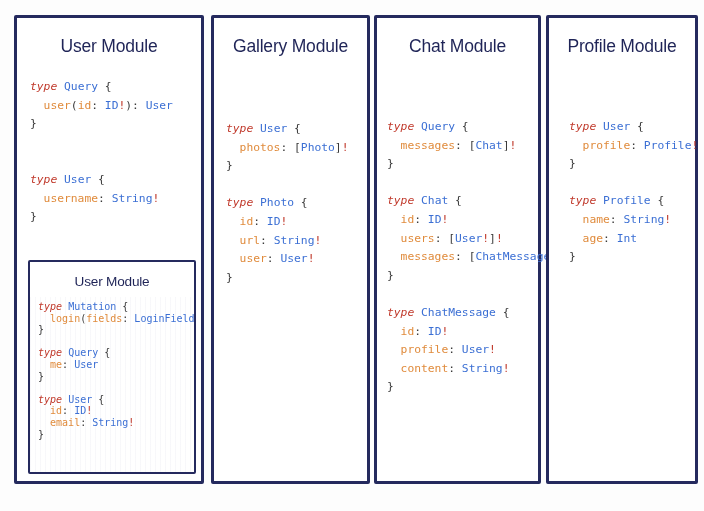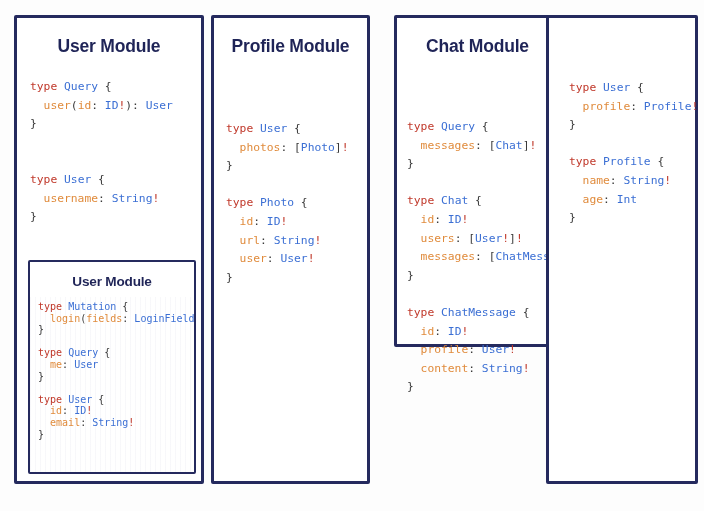--- a/index.html
+++ b/index.html
@@ -26,26 +26,26 @@
     position: absolute;
     box-sizing: border-box;
     background: #ffffff;
     border: 3px solid #252a5e;
     border-radius: 2px;
   }
 
   
   #card-user    { left: 14px;  top: 15px;  width: 190px; height: 469px; }
   #card-gallery { left: 211px; top: 15px;  width: 159px; height: 469px; }
-  #card-chat    { left: 394px; top: 15px;  width: 167px; height: 332px; }
+  #card-chat    { left: 374px; top: 15px;  width: 167px; height: 469px; }
   #card-profile { left: 546px; top: 15px;  width: 152px; height: 469px; }
 
   .card-title {
     text-align: center;
-    font-weight: bold;
+    font-weight: normal;
     color: #1f2457;
     font-size: 17.5px;
     letter-spacing: -0.2px;
     margin: 0;
     padding: 0;
     font-family: "Liberation Sans", sans-serif;
     white-space: nowrap;
   }
 
   #card-user    .card-title { margin-top: 18px; }
@@ -98,21 +98,21 @@
     height: 176px;
   }
   #code-auth {
     font-size: 10px;
     line-height: 11.6px;
     margin: 0 0 0 8px;
     padding-top: 4px;
   }
 
   
-  .k  { color: #c0392b; }            
+  .k  { color: #c0392b; font-style: italic; }            
   .tn { color: #3b6fd4; }            
   .fn { color: #e08b3c; }            
   .ty { color: #3b6fd4; }            
   .bg { color: #3a3a3a; }            
   .bang { color: #c0392b; }          
   .br { color: #3a3a3a; }            
   .p  { color: #3a3a3a; }            
 </style>
 </head>
 <body>
@@ -143,21 +143,21 @@
 
 <span class="k">type</span> <span class="tn">User</span> <span class="bg">{</span>
   <span class="fn">id</span><span class="p">: </span><span class="ty">ID</span><span class="bang">!</span>
   <span class="fn">email</span><span class="p">: </span><span class="ty">String</span><span class="bang">!</span>
 <span class="bg">}</span></pre>
       </div>
     </section>
   </section>
 
   <section class="card" id="card-gallery">
-    <h2 class="card-title">Profile Module</h2>
+    <h2 class="card-title">Gallery Module</h2>
     <pre class="code" id="code-gallery"><span class="k">type</span> <span class="tn">User</span> <span class="bg">{</span>
   <span class="fn">photos</span><span class="p">: </span><span class="br">[</span><span class="ty">Photo</span><span class="br">]</span><span class="bang">!</span>
 <span class="bg">}</span>
 
 <span class="k">type</span> <span class="tn">Photo</span> <span class="bg">{</span>
   <span class="fn">id</span><span class="p">: </span><span class="ty">ID</span><span class="bang">!</span>
   <span class="fn">url</span><span class="p">: </span><span class="ty">String</span><span class="bang">!</span>
   <span class="fn">user</span><span class="p">: </span><span class="ty">User</span><span class="bang">!</span>
 <span class="bg">}</span></pre>
   </section>
@@ -175,20 +175,21 @@
 <span class="bg">}</span>
 
 <span class="k">type</span> <span class="tn">ChatMessage</span> <span class="bg">{</span>
   <span class="fn">id</span><span class="p">: </span><span class="ty">ID</span><span class="bang">!</span>
   <span class="fn">profile</span><span class="p">: </span><span class="ty">User</span><span class="bang">!</span>
   <span class="fn">content</span><span class="p">: </span><span class="ty">String</span><span class="bang">!</span>
 <span class="bg">}</span></pre>
   </section>
 
   <section class="card" id="card-profile">
+    <h2 class="card-title">Profile Module</h2>
     <pre class="code" id="code-profile"><span class="k">type</span> <span class="tn">User</span> <span class="bg">{</span>
   <span class="fn">profile</span><span class="p">: </span><span class="ty">Profile</span><span class="bang">!</span>
 <span class="bg">}</span>
 
 <span class="k">type</span> <span class="tn">Profile</span> <span class="bg">{</span>
   <span class="fn">name</span><span class="p">: </span><span class="ty">String</span><span class="bang">!</span>
   <span class="fn">age</span><span class="p">: </span><span class="ty">Int</span>
 <span class="bg">}</span></pre>
   </section>
 

